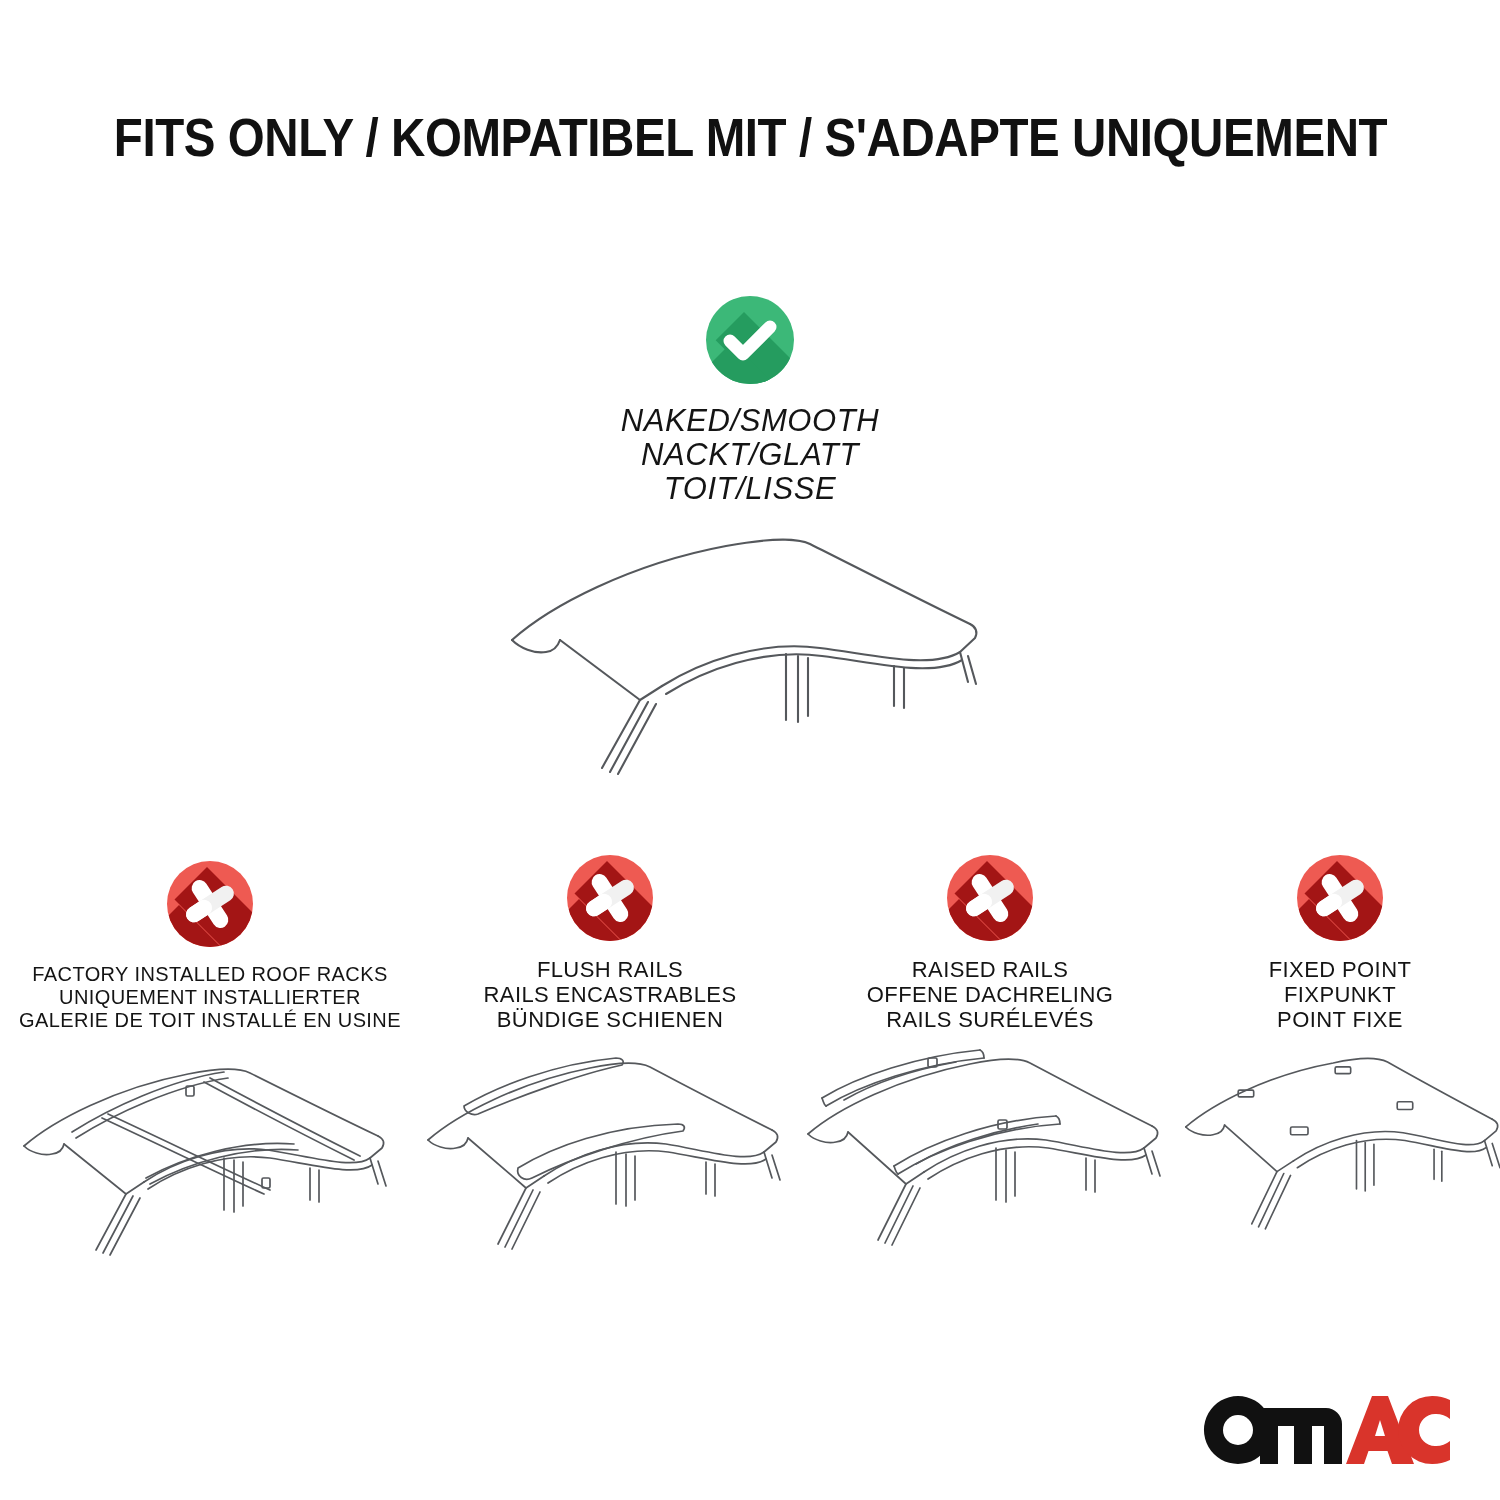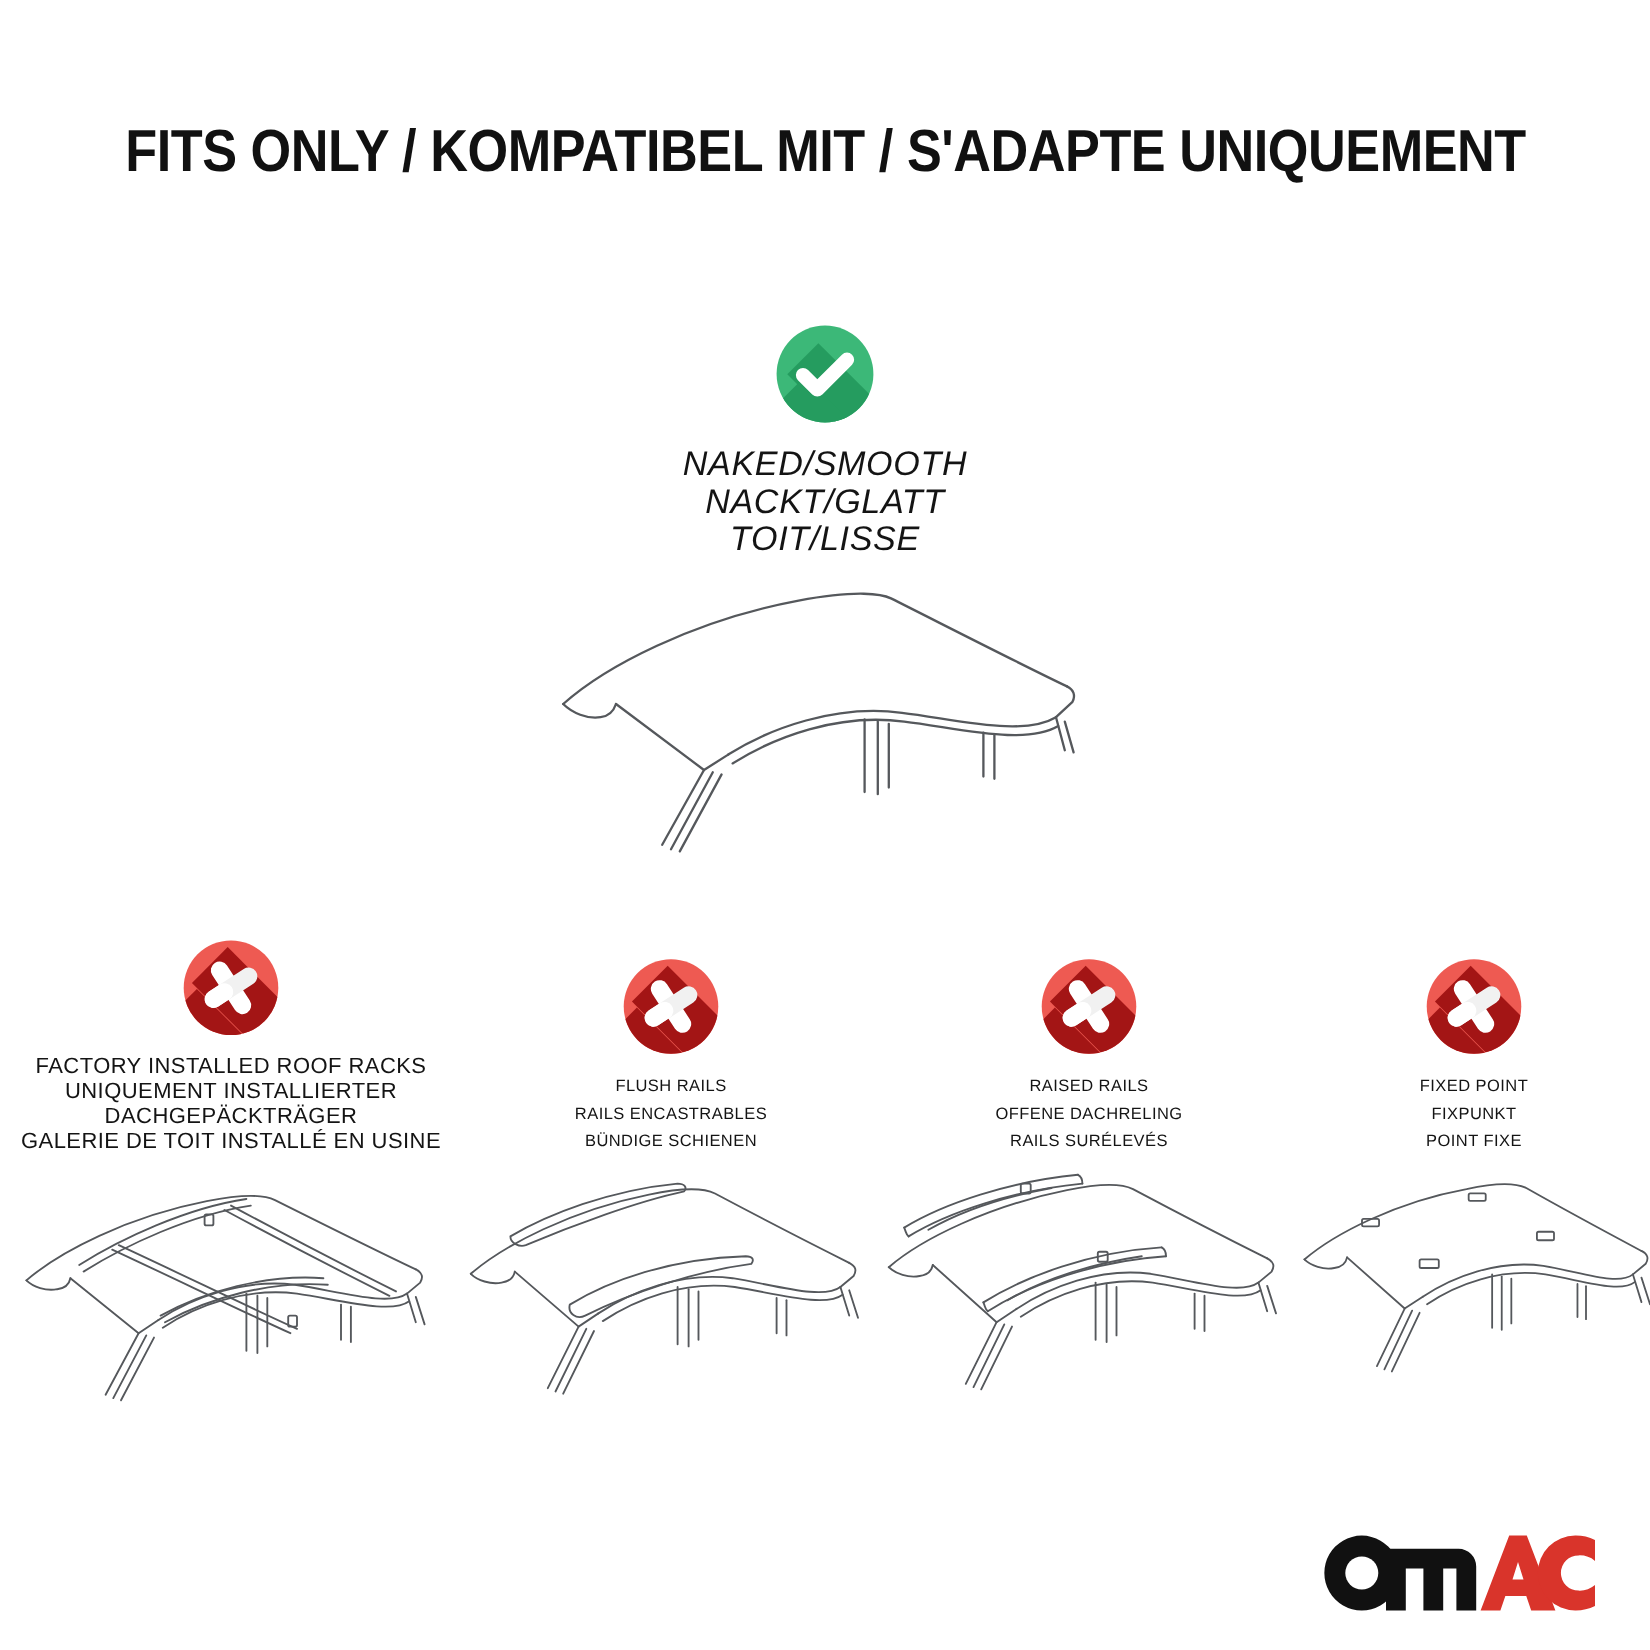--- a/index.html
+++ b/index.html
@@ -136,21 +136,21 @@
     transform: rotate(45deg);
     transform-origin: 0 0;
   }
   .glyph-x {
     position: absolute;
     left: 0; top: 0; width: 100%; height: 100%;
   }
 
   .col-labels {
     margin-top: 12px;
-    font-size: 15px;
+    font-size: 22px;
     line-height: 25px;
     letter-spacing: 0.4px;
     font-weight: 400;
     color: #141414;
   }
   .col-0 .col-labels { font-size: 20px; line-height: 23px; }
 
   .col-art {
     margin-top: 16px;
     height: 220px;
@@ -242,21 +242,20 @@
         <g transform="rotate(12 43 43)">
           <rect x="16" y="35" width="54" height="16" rx="8" fill="#ffffff" transform="rotate(45 43 43)"></rect>
           <rect x="16" y="35" width="54" height="16" rx="8" fill="#f1f1f1" transform="rotate(-45 43 43)"></rect>
           <rect x="16" y="35" width="28" height="16" rx="8" fill="#ffffff" transform="rotate(-45 43 43)"></rect>
         </g>
       </svg>
     </div>
     <div class="col-labels">
       <div>FACTORY INSTALLED ROOF RACKS</div>
       <div>UNIQUEMENT INSTALLIERTER</div>
-      <div>DACHGEPÄCKTRÄGER</div>
       <div>GALERIE DE TOIT INSTALLÉ EN USINE</div>
     </div>
     <div class="col-art">
       <svg width="400" height="220" viewBox="0 0 400 220">
         <g fill="none" stroke="#55585c" stroke-width="1.7" stroke-linecap="round" stroke-linejoin="round">
           <path d="M14 98 C 44 72, 106 40, 178 26 C 218 18, 234 22, 240 25 C 274 42, 330 70, 368 88"></path>
           <path d="M368 88 C 374 91, 375 95, 372 100 L 360 110"></path>
           <path d="M14 98 C 20 104, 32 108, 42 106 C 50 105, 53 101, 54 96"></path>
           <path d="M54 96 L 116 146 L 134 134"></path>
           <path d="M134 134 C 164 114, 212 96, 258 102 C 298 108, 344 122, 360 110"></path>

